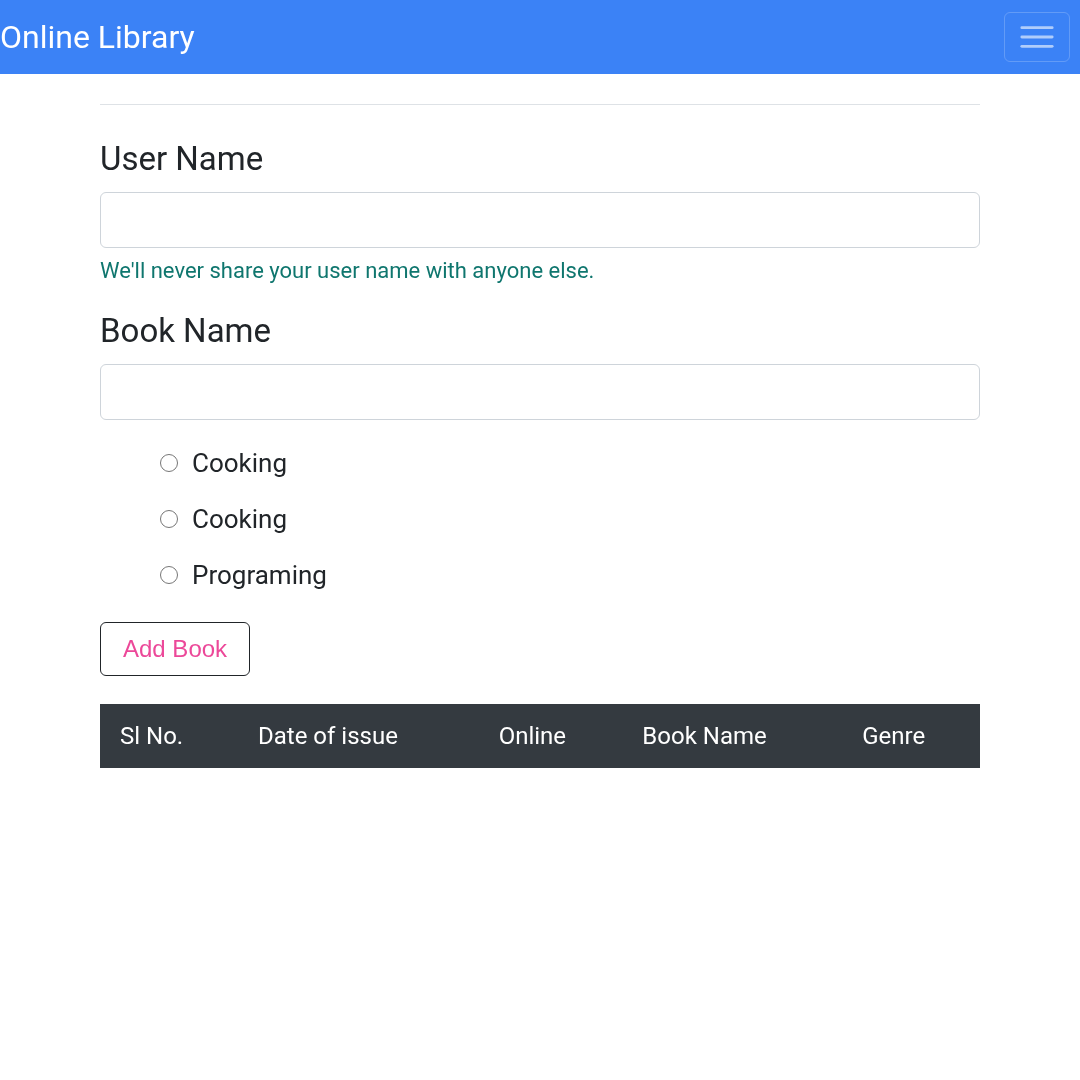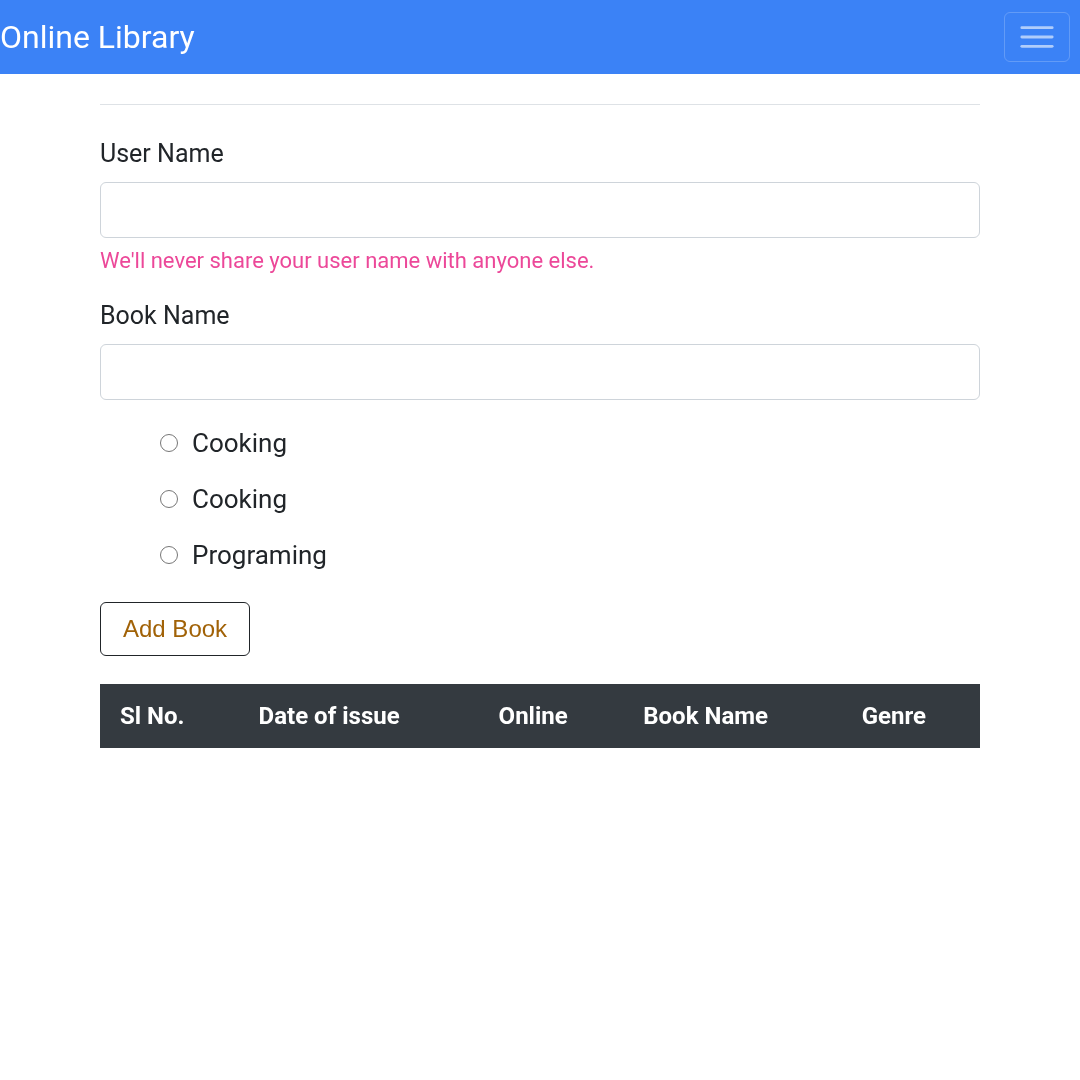--- a/index.html
+++ b/index.html
@@ -49,37 +49,37 @@
     margin: 10px 0 18px 0;
     line-height: 1.1;
   }
   hr.rule {
     border: none;
     border-top: 1px solid #dee2e6;
     margin: 0 0 34px 0;
   }
   .form-group { margin-bottom: 28px; }
   .form-label {
-    font-size: 25px;
+    font-size: 33px;
     font-weight: 400;
     display: block;
     margin-bottom: 14px;
   }
   .form-control {
     width: 100%;
     font-size: 22px;
     padding: 14px 16px;
     border: 1px solid #ced4da;
     border-radius: 6px;
     background: #fff;
     color: #495057;
   }
   .form-text {
     font-size: 22px;
-    color: #ec4899;
+    color: #0f766e;
     margin-top: 10px;
   }
   .radio-group { padding-left: 60px; margin-top: 28px; }
   .form-check {
     display: flex;
     align-items: center;
     margin-bottom: 26px;
   }
   .form-check input[type="radio"] {
     width: 18px;
@@ -90,37 +90,37 @@
   .form-check label {
     font-size: 26px;
     font-weight: 400;
   }
   .btn-outline {
     font-size: 24px;
     padding: 12px 22px;
     border: 1px solid #212529;
     border-radius: 6px;
     background: #fff;
-    color: #a16207;
+    color: #ec4899;
     cursor: pointer;
     margin-top: 4px;
     margin-bottom: 28px;
   }
   .table {
     width: 100%;
     border-collapse: collapse;
   }
   .table thead {
     background: #343a40;
     color: #fff;
   }
   .table th {
     text-align: left;
     font-size: 24px;
-    font-weight: 700;
+    font-weight: 400;
     padding: 18px 20px;
   }
 </style>
 </head>
 <body>
 
 <nav class="navbar">
   <span class="navbar-brand">Online Library</span>
   <button class="navbar-toggler" type="button" aria-label="Toggle navigation">
     <span>

